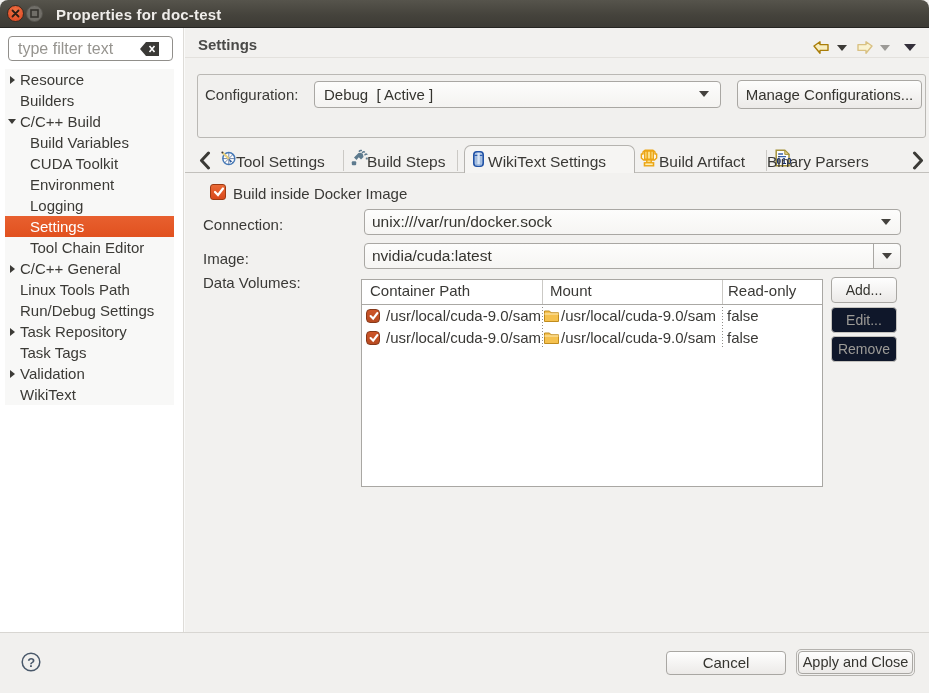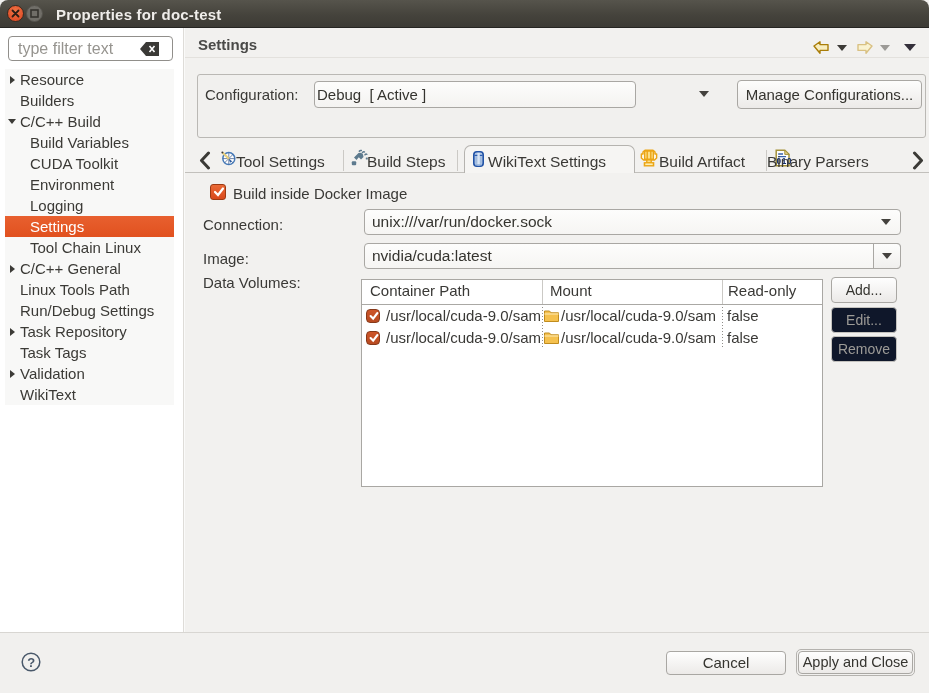--- a/index.html
+++ b/index.html
@@ -37,21 +37,21 @@
   
   #main{left:185px;top:28px;width:744px;height:604px;background:#f2f1ef;}
   .mtxt{font-size:15px;color:#3a3936;}
   #hdr-settings{left:13px;top:8px;font-size:15px;font-weight:bold;color:#4a4a48;}
   
   #cfgpanel{left:12px;top:46px;width:729px;height:64px;background:#f1f0ee;
     border:1px solid #bab8b4;border-radius:3px;box-sizing:border-box;}
   #cfg-label{left:20px;top:58px;font-size:15px;color:#3a3936;}
   .combo{background:linear-gradient(#fdfdfc,#f4f3f1);border:1px solid #a9a7a3;border-radius:4px;
     box-sizing:border-box;font-size:15px;color:#35342f;}
-  #cfg-combo{left:129px;top:53px;width:322px;height:27px;line-height:25px;padding-left:2px;}
+  #cfg-combo{left:129px;top:53px;width:407px;height:27px;line-height:25px;padding-left:9px;}
   #cfg-btn{left:552px;top:52px;width:185px;height:29px;line-height:28px;text-align:center;
     background:linear-gradient(#fdfdfc,#eceae8);border:1px solid #a9a7a3;border-radius:4px;
     box-sizing:border-box;font-size:15px;color:#35342f;}
   .darr{position:absolute;width:0;height:0;border-top:6px solid #44423e;
     border-left:5px solid transparent;border-right:5px solid transparent;}
   
   #tabline{left:0px;top:144px;width:744px;height:1px;background:#c2c0bc;}
   .tab-sep{position:absolute;top:122px;width:1px;height:21px;background:#cbc9c5;}
   #seltab{left:279px;top:117px;width:171px;height:28px;background:#f6f5f3;
     border:1px solid #b5b3af;border-bottom:none;border-radius:7px 7px 0 0;box-sizing:border-box;}
@@ -125,21 +125,21 @@
       <div class="trow">
         <span class="lbl2">Environment</span>
       </div>
       <div class="trow">
         <span class="lbl2">Logging</span>
       </div>
       <div class="trow sel">
         <span class="lbl2">Settings</span>
       </div>
       <div class="trow">
-        <span class="lbl2">Tool Chain Linux</span>
+        <span class="lbl2">Tool Chain Editor</span>
       </div>
       <div class="trow">
         <span class="arr"></span>
         <span class="lbl">C/C++ General</span>
       </div>
       <div class="trow">
         <span class="lbl">Linux Tools Path</span>
       </div>
       <div class="trow">
         <span class="lbl">Run/Debug Settings</span>

